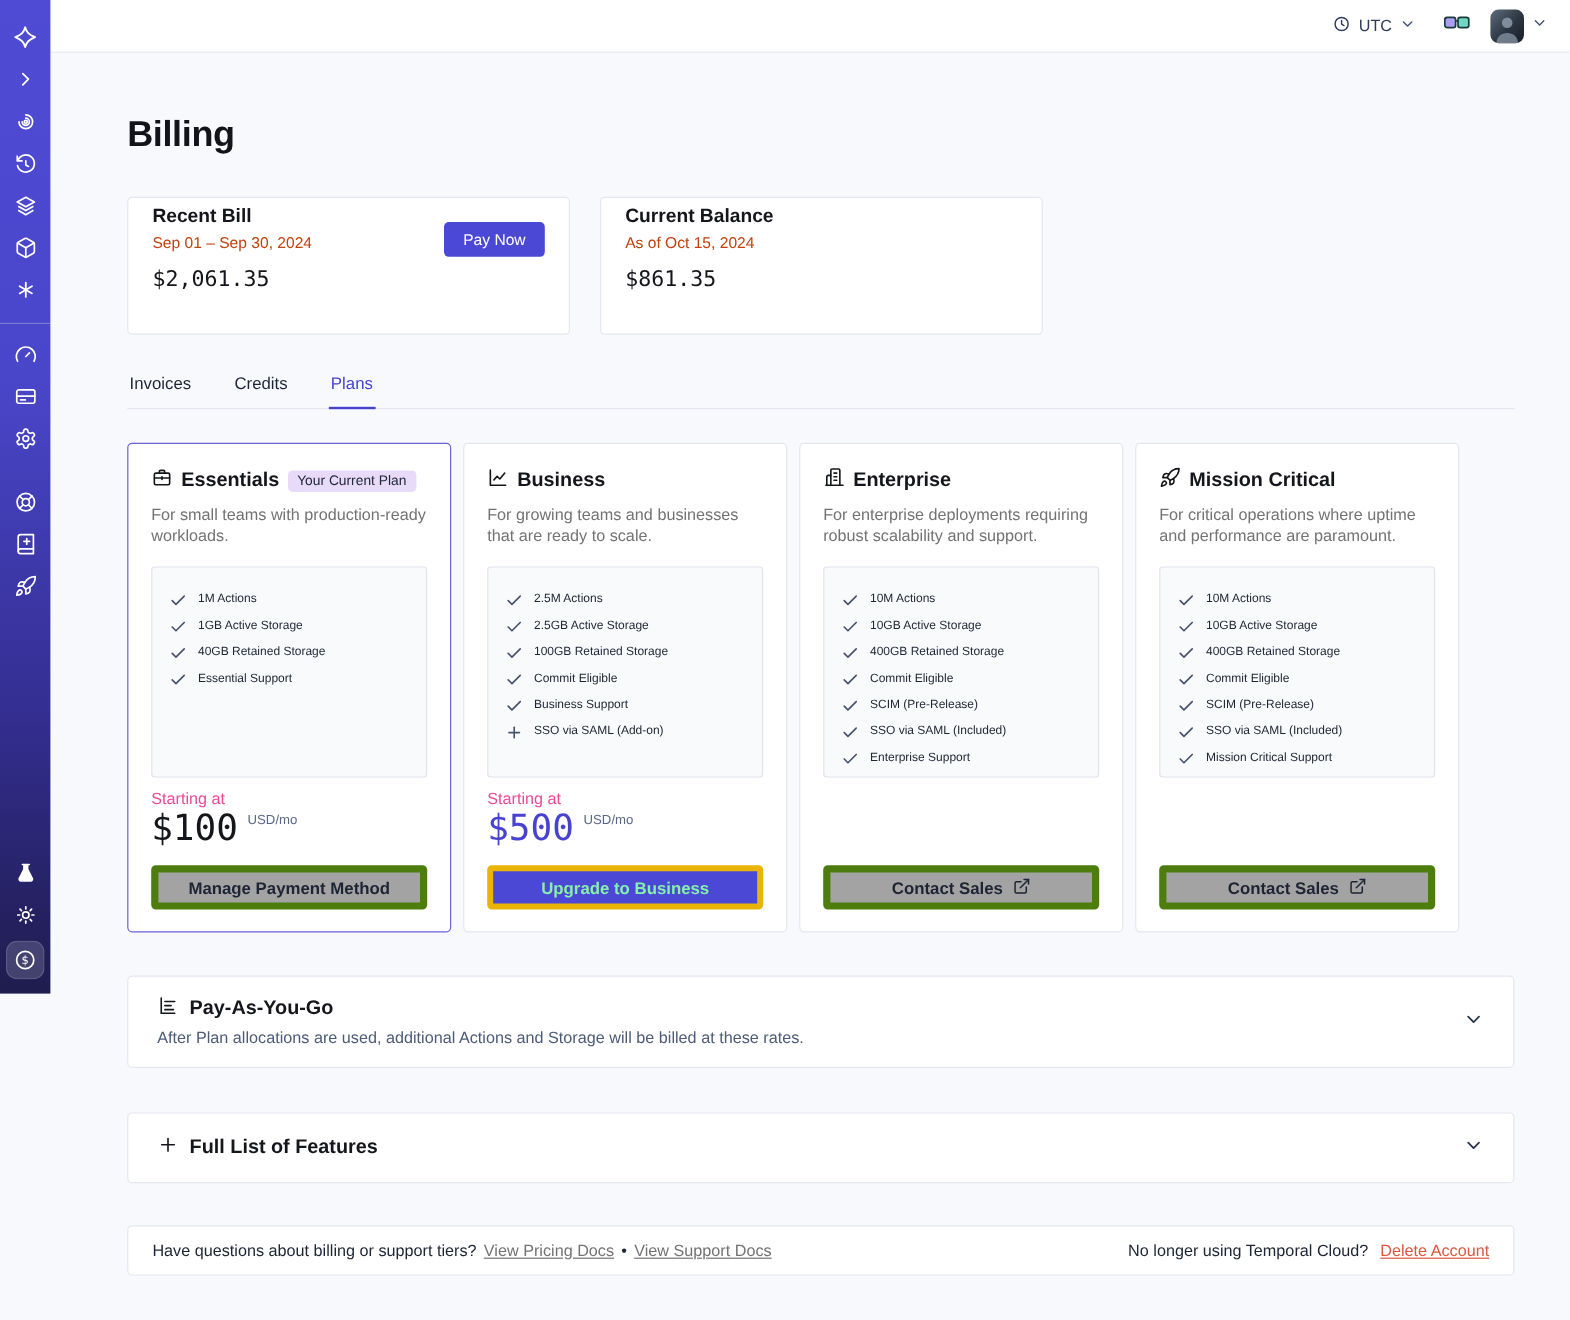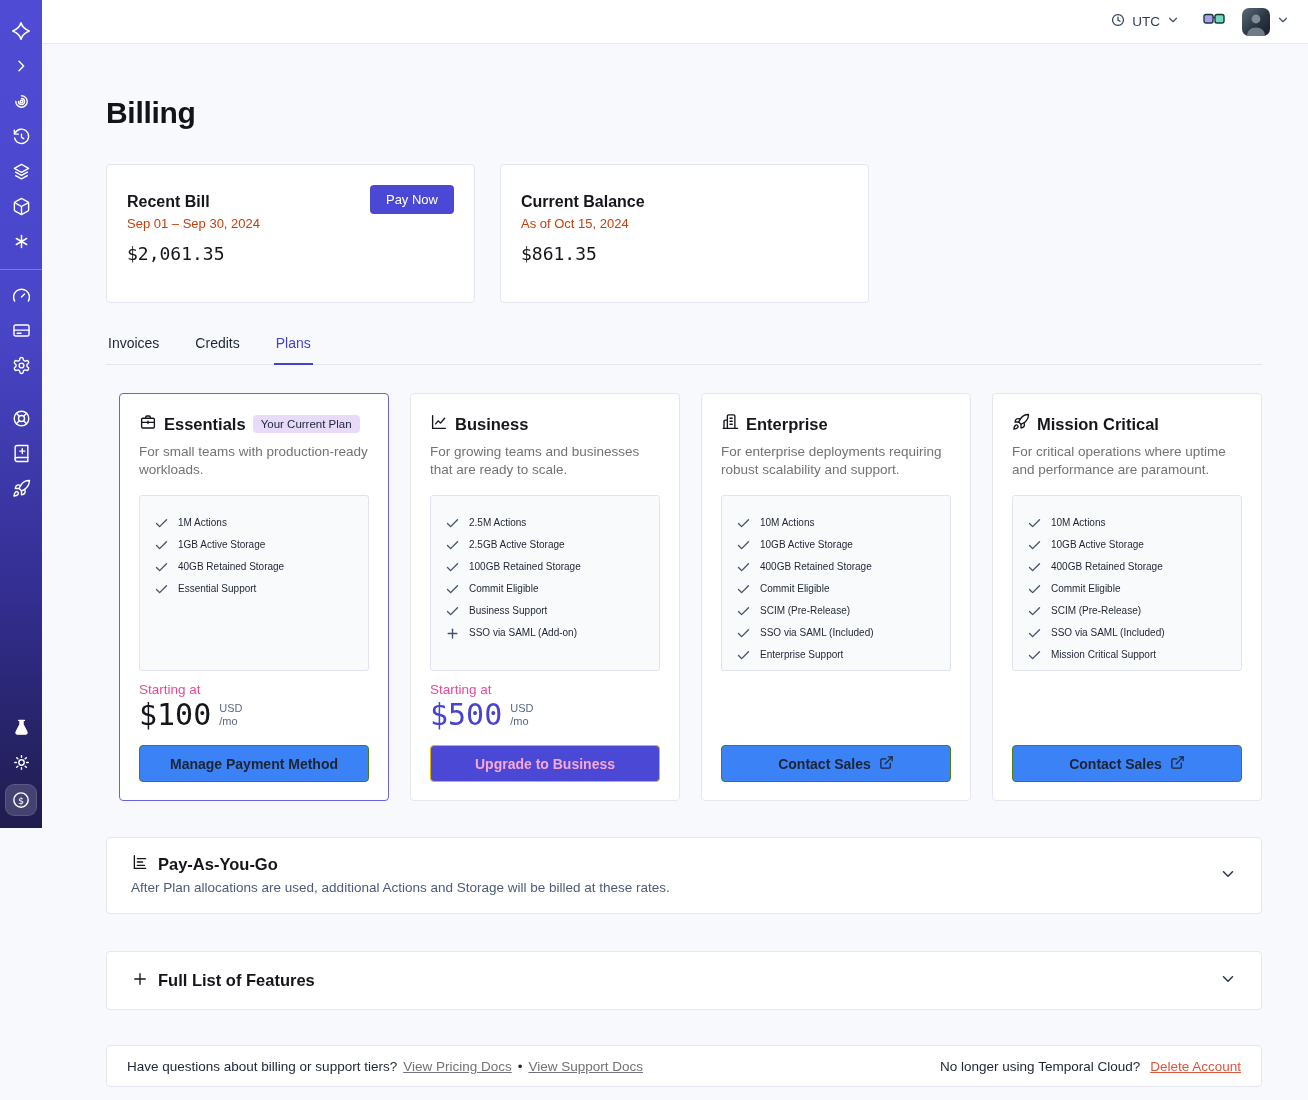--- a/index.html
+++ b/index.html
@@ -30,61 +30,61 @@
   .side-spacer { flex:1; }
   .side-icon.active-pill { width:32px; height:32px; border-radius:9px; background:rgba(255,255,255,0.16);
                box-shadow:0 0 0 1px rgba(255,255,255,0.12) inset; margin-bottom:0; }
   .side-bottom-pad { height:12px; flex:none; }
 
   
   .main { position:absolute; left:42px; top:44px; right:0; bottom:0; padding:0 46px 0 64px; }
   .page-title { margin-top:52px; font-size:30px; font-weight:700; letter-spacing:-0.3px; color:#131419; }
 
   .summary-row { display:flex; gap:25px; margin-top:34px; }
-  .summary-card { width:369px; height:139px; background:#fff; border:1px solid #e4e7ef; border-radius:4px;
-                  padding:28px 20px; position:relative; }
+  .summary-card { width:369px; height:115px; background:#fff; border:1px solid #e4e7ef; border-radius:4px;
+                  padding:7px 20px; position:relative; }
   .summary-card h3 { font-size:16px; font-weight:700; color:#15161b; }
   .summary-sub { font-size:13px; color:#c2410c; margin-top:5px; }
   .summary-amount { font-family:"DejaVu Sans Mono", monospace; font-size:18px; color:#15161b; margin-top:12px; }
   .pay-now { position:absolute; right:20px; top:20px; background:#4b48d6; color:#fff; border:none;
              font-size:13px; font-weight:500; padding:7px 16px; border-radius:4px; cursor:pointer;
              font-family:inherit; }
 
   
   .tabs { display:flex; gap:32px; margin-top:26px; border-bottom:1px solid #e4e7ef; }
   .tab { font-size:14px; font-weight:500; color:#1d2538; padding:6px 2px 12px; cursor:pointer;
          border-bottom:2px solid transparent; margin-bottom:-1px; }
   .tab.active { color:#4642cf; border-bottom-color:#4642cf; }
 
   
-  .plans-row { display:flex; gap:21px; margin-top:28px;justify-content:flex-end; }
+  .plans-row { display:flex; gap:10px; margin-top:28px; }
   .plan-card { width:270px; height:408px; background:#fff; border:1px solid #e4e7ef; border-radius:4px;
                padding:19px 19px 18px; display:flex; flex-direction:column; }
   .plan-card.current { border-color:#6a63d9; }
   .plan-head { display:flex; align-items:center; gap:7px; }
   .plan-name { font-size:16.5px; font-weight:700; color:#15161b; white-space:nowrap; }
   .plan-badge { background:#e8dbf9; color:#20283a; font-size:11.5px; font-weight:500; padding:3px 8px;
                 border-radius:4px; white-space:nowrap; }
   .plan-desc { margin-top:8px; font-size:13.5px; line-height:18px; color:#737373; min-height:38px; }
   .feature-box { margin-top:14px; background:#f9fafc; border:1px solid #dfe4ee; border-radius:3px;
                  padding:16px 14px; height:176px; }
   .feature-box ul { list-style:none; }
   .feature-box li { display:flex; align-items:center; gap:9px; font-size:10px; color:#1d2433;
                     line-height:22px; }
   .feature-box li svg { flex:none; color:#46536e; }
   .plan-flex-spacer { flex:1; }
   .starting-at { font-size:13.5px; font-weight:500; color:#ec4899; margin-bottom:2px; }
   .price-row { display:flex; align-items:flex-start; gap:8px; margin-bottom:14px; }
   .price { font-family:"DejaVu Sans Mono", monospace; font-size:30px; font-weight:500; color:#15161b; line-height:32px; }
   .price.indigo { color:#4742d0; }
-  .price-meta { display:flex; flex-direction:column; font-size:11px; color:#5a6885; line-height:13px; padding-top:3px; }
+  .price-meta { display:flex; flex-direction:row; font-size:11px; color:#5a6885; line-height:13px; padding-top:3px; }
   .plan-cta { height:37px; border-radius:4px; font-size:14px; font-weight:600; cursor:pointer;
               display:flex; align-items:center; justify-content:center; gap:8px; font-family:inherit; }
-  .plan-cta.outline { background:#3b82f6; border:1px solid #4d7c0f; color:#1d2433; }
-  .plan-cta.primary { background:#4b48d6; border:1px solid #eab308; color:#f9a8d4; }
+  .plan-cta.outline { background:#a3a3a3; border:6px solid #4d7c0f; color:#1d2433; }
+  .plan-cta.primary { background:#4b48d6; border:5px solid #eab308; color:#86efac; }
   .plan-cta svg { color:#1d2433; }
 
   
   .accordion { background:#fff; border:1px solid #e4e7ef; border-radius:4px; position:relative;
                cursor:pointer; }
   .accordion.payg { margin-top:36px; padding:15px 56px 15px 24px; height:77px; }
   .accordion.features { margin-top:37px; padding:17px 56px 17px 24px; height:59px; display:flex; align-items:center; }
   .accordion-title-row { display:flex; align-items:center; gap:9px; }
   .accordion-title { font-size:16.5px; font-weight:700; color:#15161b; }
   .accordion-sub { margin-top:5px; font-size:13.5px; color:#4c5b77; }

